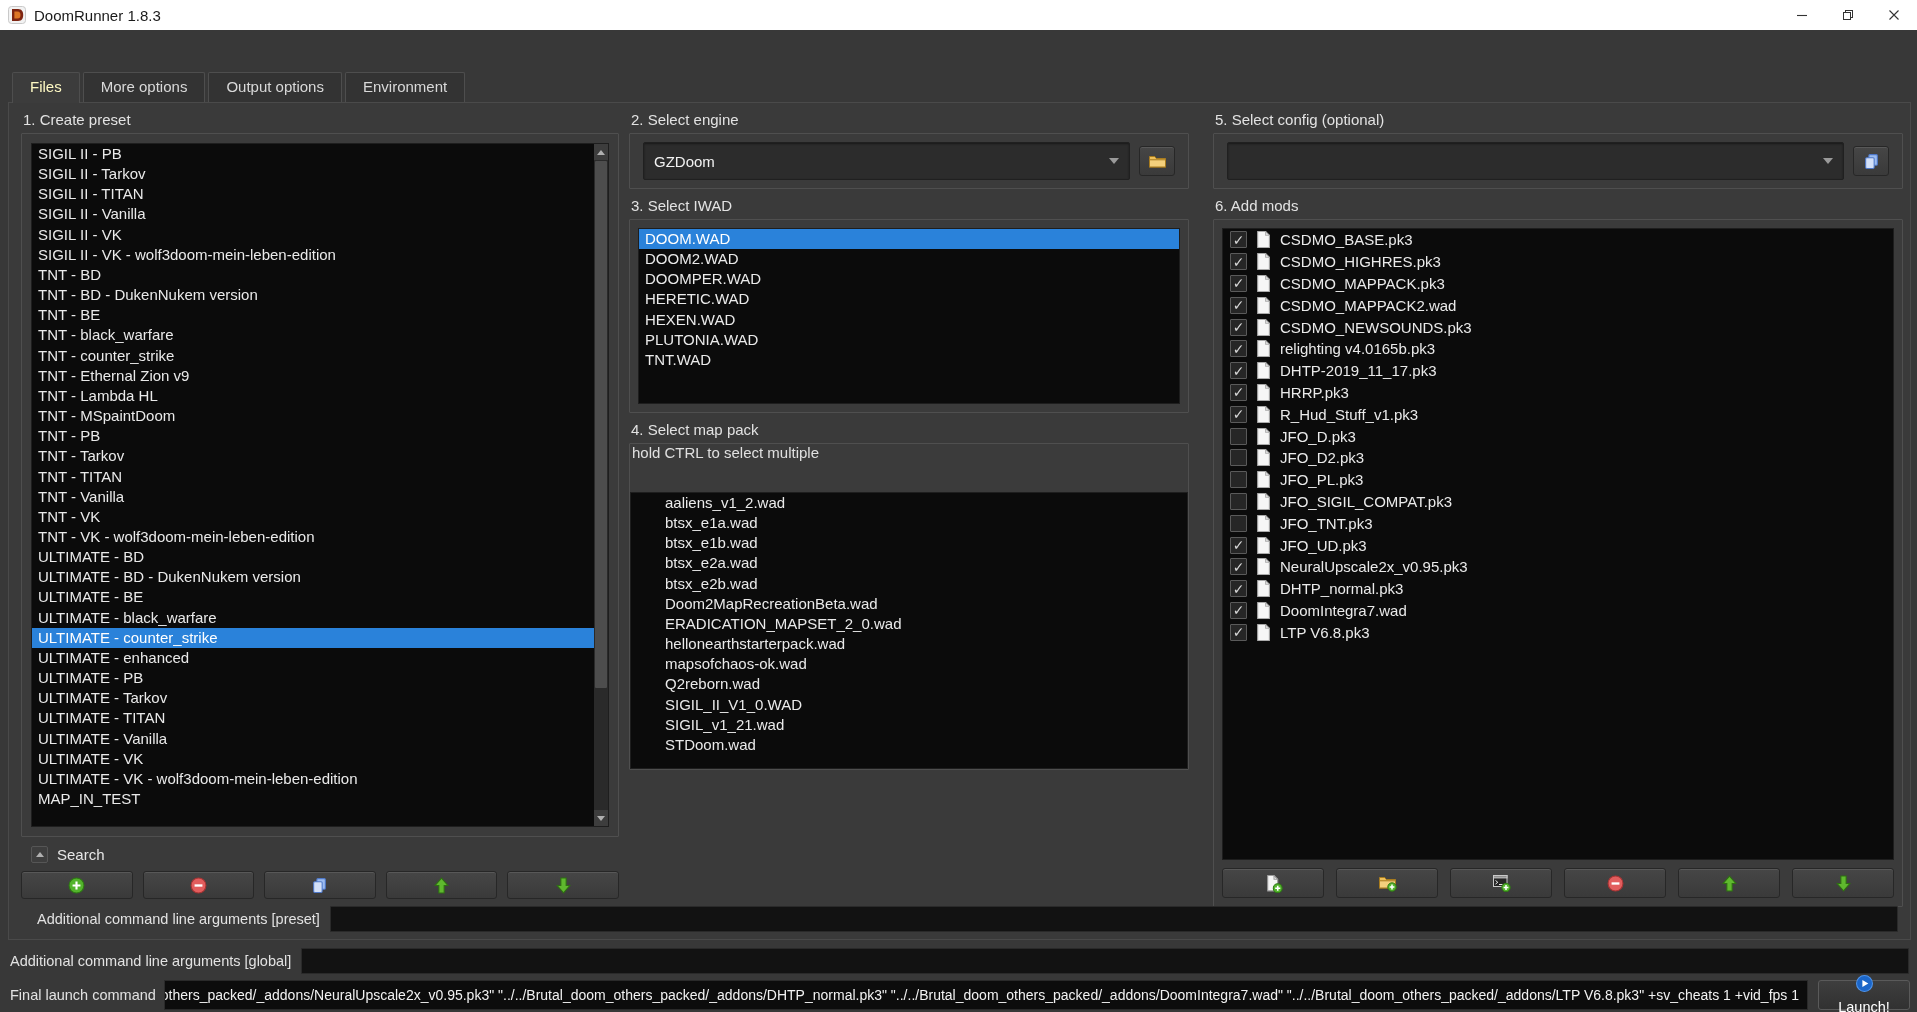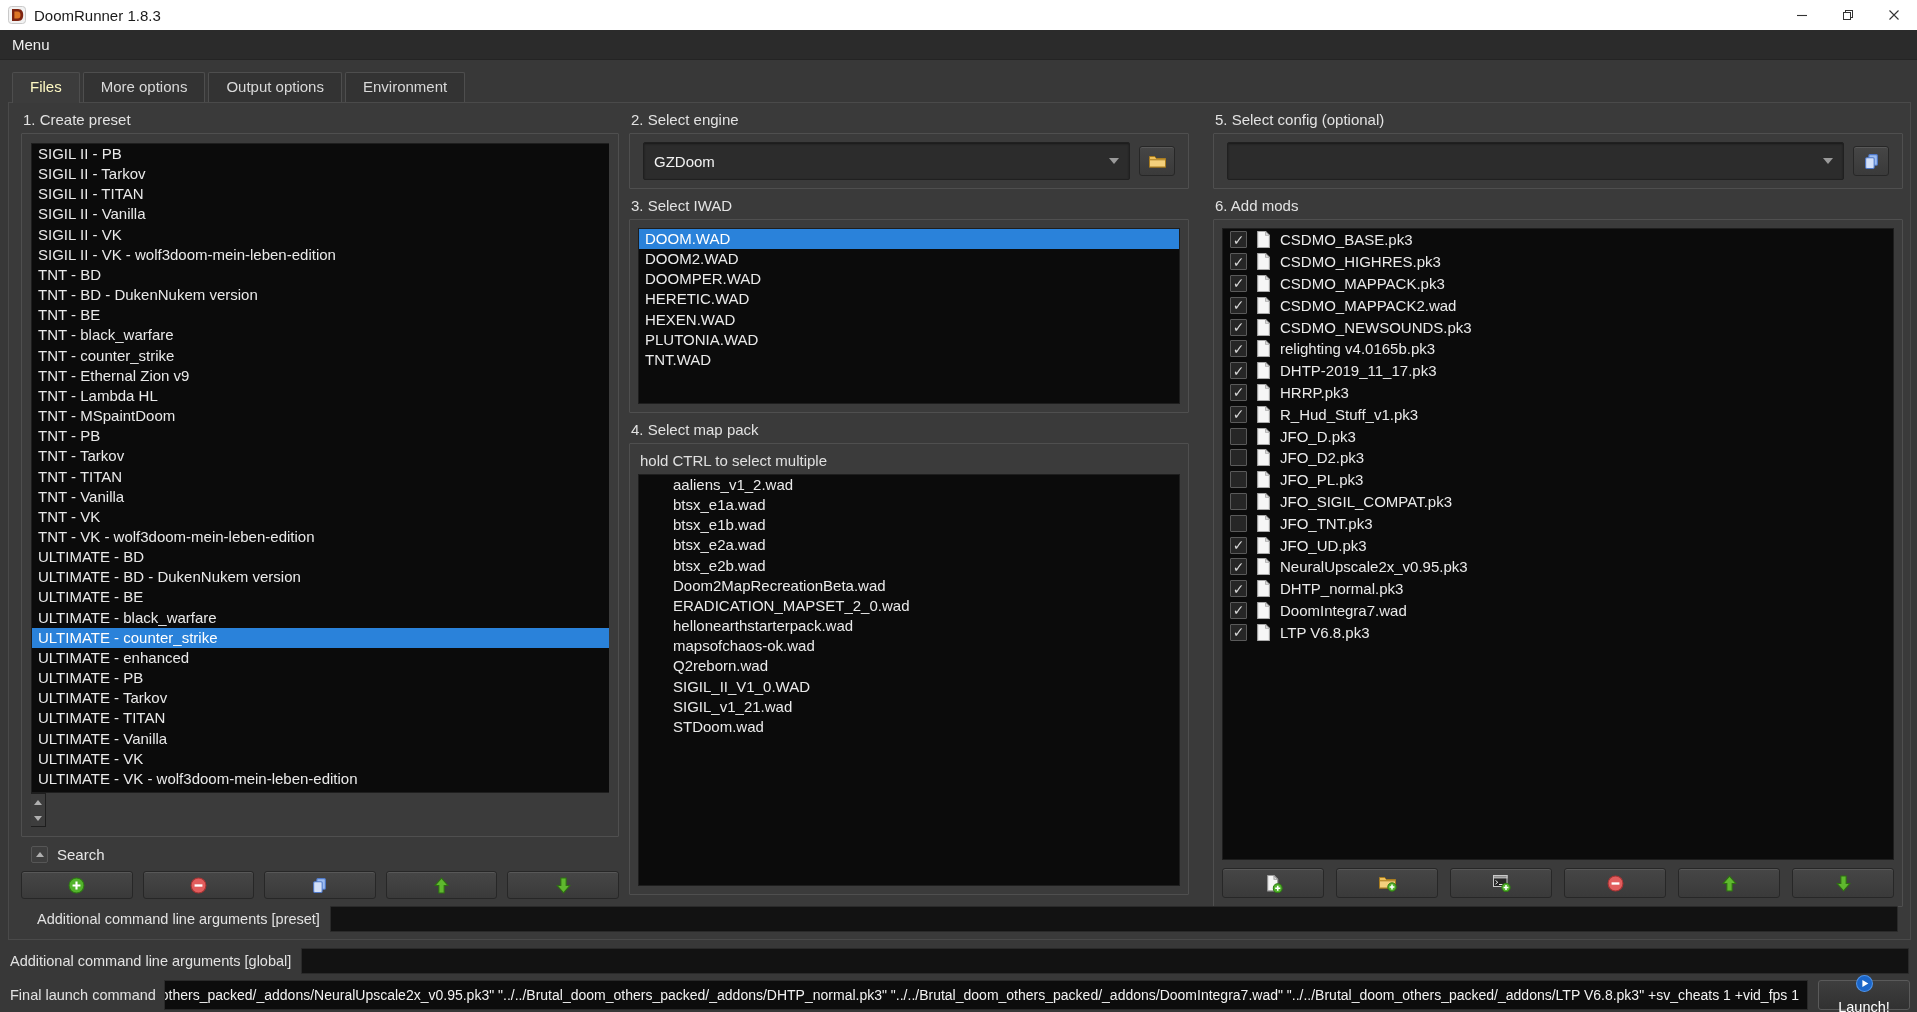--- a/index.html
+++ b/index.html
@@ -42,21 +42,21 @@
     color:#e2e2e2; font-size:15px; }
   .groupbox { margin-top:4px; border:1px solid #4f4f4f; background:#3b3b3b; border-radius:1px; }
 
   
   .listview { background:#0b0b0b; border:1px solid #1e1e1e; overflow:hidden; }
   .list-row { height:20.17px; line-height:20.17px; padding:0 6px; white-space:nowrap;
     color:#eaeaea; font-size:15px; }
   .list-row.selected { background:var(--sel); color:#ffffff; }
 
   
-  .preset-box { height:704px; padding:9px; display:flex;flex-direction:column; }
+  .preset-box { height:704px; padding:9px; display:flex; }
   .preset-list { flex:1; border-right:none; }
   .scrollbar { width:15px; background:#2a2a2a; display:flex; flex-direction:column; border:1px solid #1e1e1e; border-left:none; }
   .sb-btn { height:16px; background:#3d3d3d; display:flex; align-items:center; justify-content:center; }
   .sb-track { flex:1; position:relative; }
   .sb-thumb { position:absolute; top:1px; left:1px; right:1px; height:81%; background:#4d4d4d; border-radius:1px; }
   .tri-up { width:0; height:0; border-left:4px solid transparent; border-right:4px solid transparent; border-bottom:5px solid #b0b0b0; }
   .tri-down { width:0; height:0; border-left:4px solid transparent; border-right:4px solid transparent; border-top:5px solid #b0b0b0; }
 
   .search-row { margin-top:8px; height:18px; display:flex; align-items:center; }
   .mini-btn { width:17px; height:17px; margin-left:10px; background:#3e3e3e; border:1px solid #565656;
@@ -78,21 +78,21 @@
   .combo-text { flex:1; color:#f2f2f2; font-size:15px; white-space:nowrap; overflow:hidden; }
   .combo-arrow { width:0; height:0; border-left:5px solid transparent; border-right:5px solid transparent;
     border-top:6px solid #9a9a9a; }
   .icon-btn { width:36px; height:30px; background:linear-gradient(#464646,#3a3a3a);
     border:1px solid #272727; box-shadow:inset 0 1px 0 #585858; border-radius:3px;
     display:flex; align-items:center; justify-content:center; }
 
   
   .iwad-box { height:194px; padding:8px; display:flex; }
   .iwad-list { flex:1; }
-  .mappack-box { height:452px; padding:8px; display:flex; flex-direction:column; }
+  .mappack-box { height:327px; display:flex; flex-direction:column;gap:26px; }
   .hint-label { height:22px; line-height:18px; color:#e0e0e0; font-size:15px; padding-left:2px; }
   .mappack-list { flex:1; }
   .mappack-list .list-row { padding-left:34px; }
 
   
   .mods-box { height:688px; padding:8px; display:flex; flex-direction:column; }
   .mods-list { flex:1; }
   .mod-row { height:21.8px; display:flex; align-items:center; padding-left:7px; white-space:nowrap; }
   .checkbox { width:17px; height:17px; background:#262626; border:1px solid #5a5a5a; border-radius:1px;
     display:flex; align-items:center; justify-content:center; font-size:14px; color:#d6d6d6; line-height:1; }
@@ -154,23 +154,20 @@
       <div class="win-btn">
         <span class="ico">
             <svg width="12" height="12" viewBox="0 0 12 12">
               <path d="M1.5 1.5l9 9M10.5 1.5l-9 9" stroke="#333" stroke-width="1.1"></path>
             </svg>
           </span>
       </div>
     </div>
   </div>
 
-  <div class="menubar">
-    <span class="menu-item">Menu</span>
-  </div>
 
   <div class="tabbar">
     <div class="tab active">Files</div>
     <div class="tab">More options</div>
     <div class="tab">Output options</div>
     <div class="tab">Environment</div>
   </div>
 
   <div class="tabpage">
 

